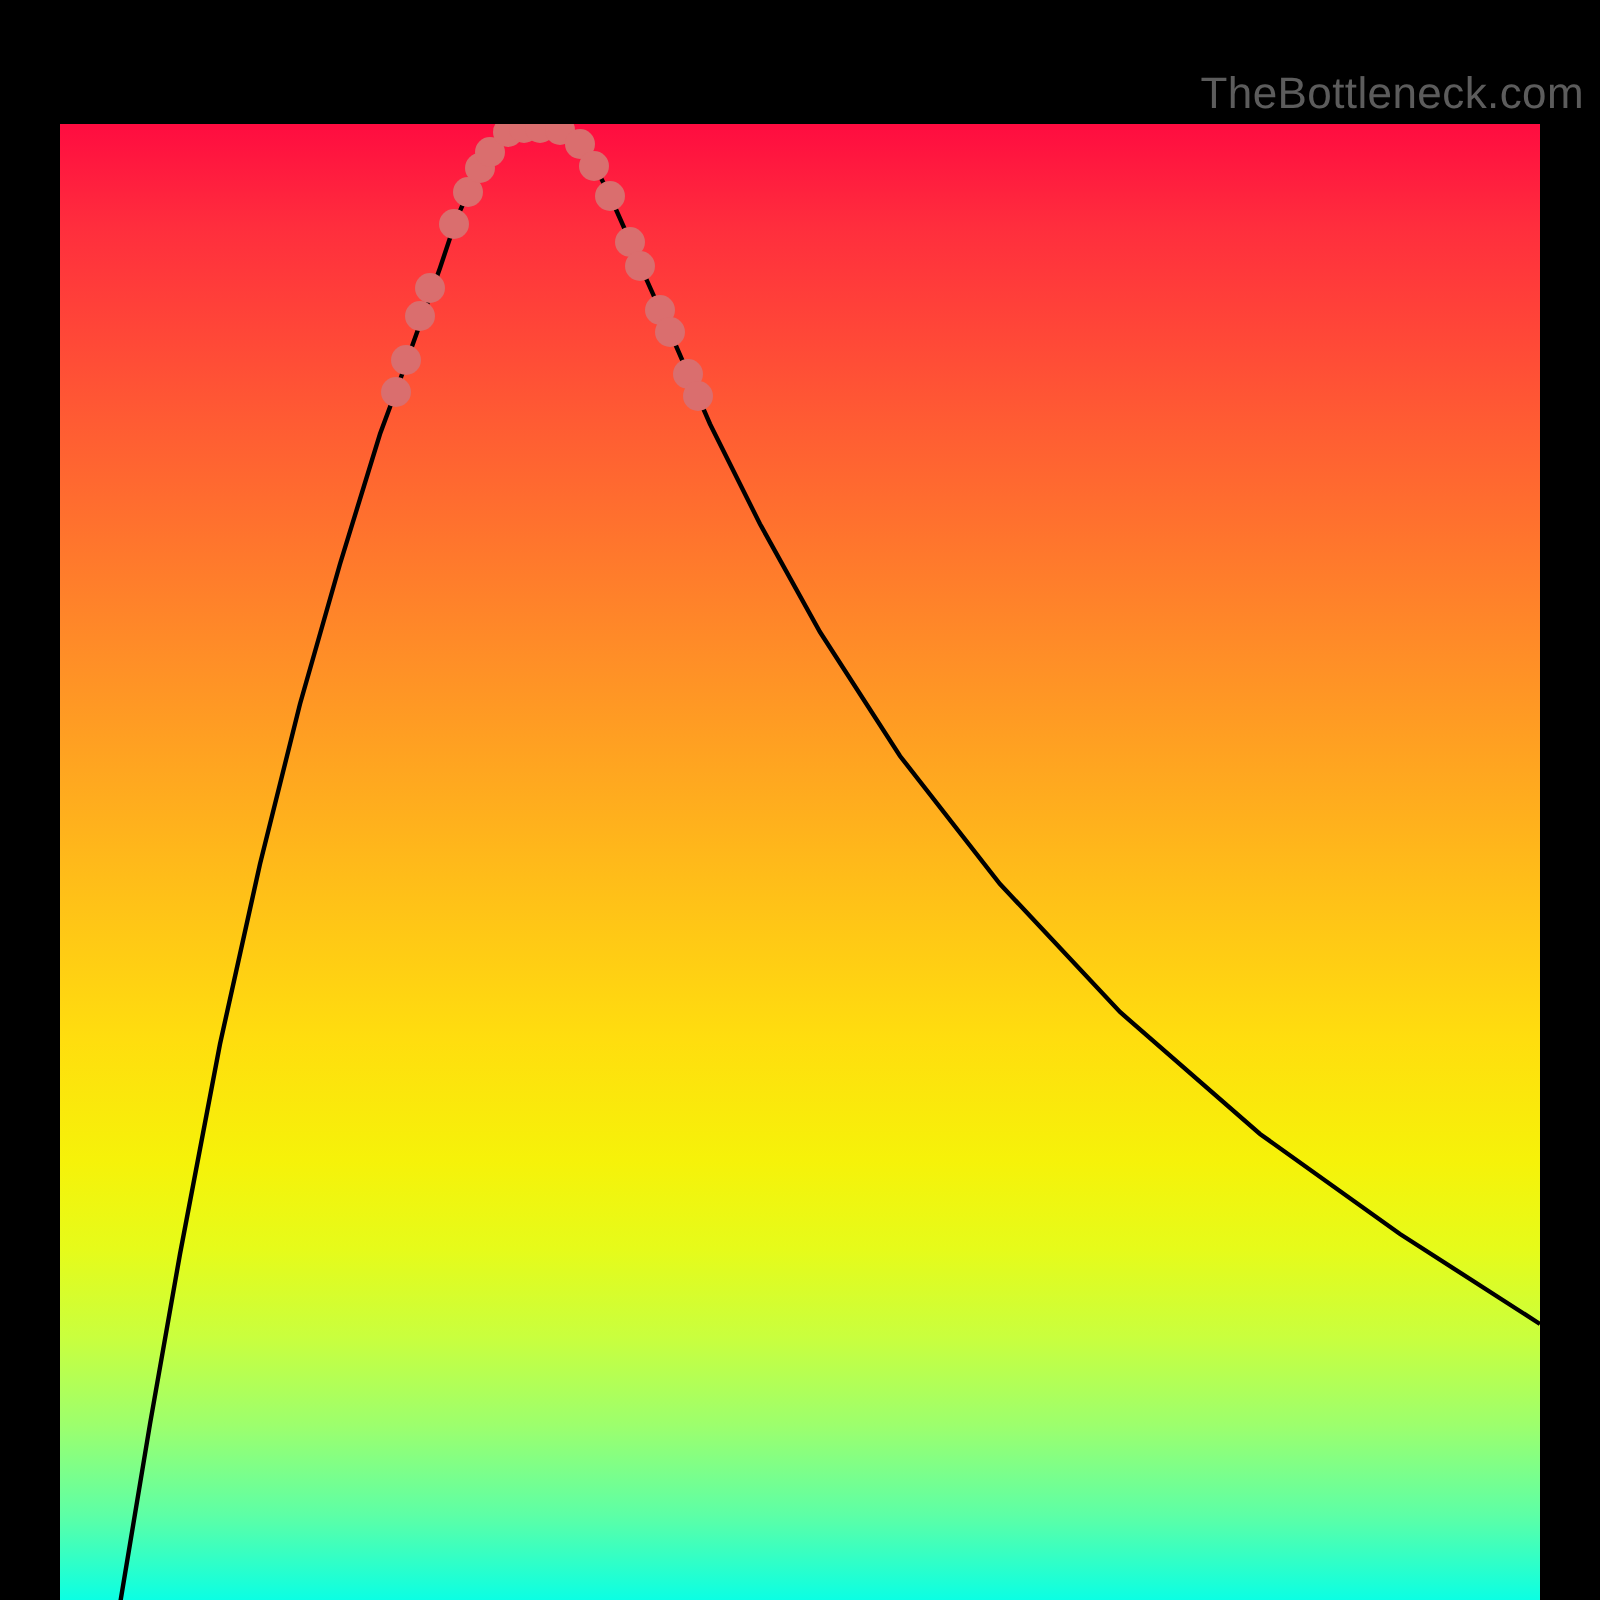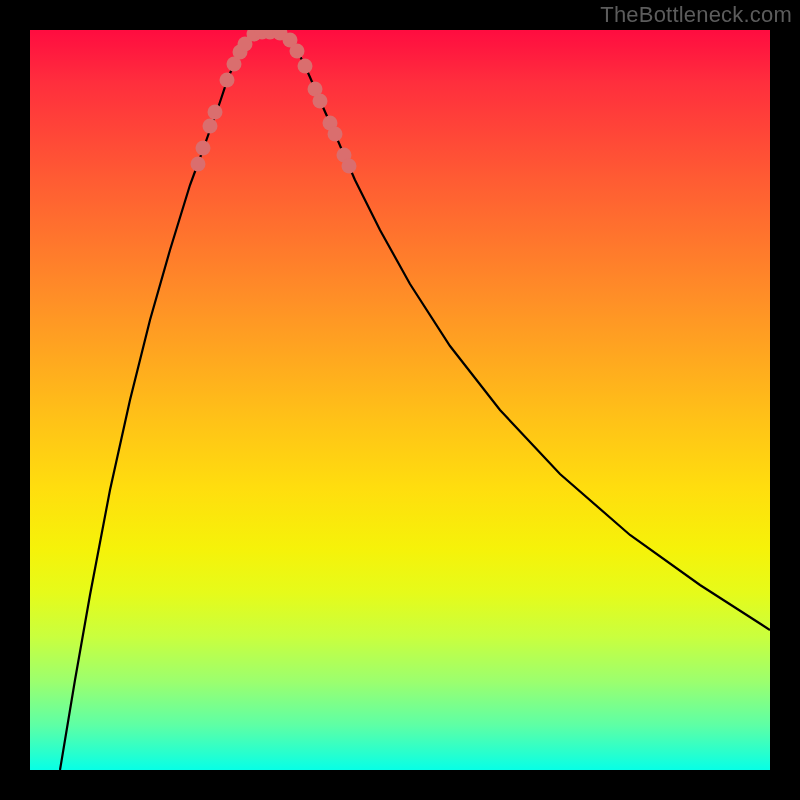--- a/index.html
+++ b/index.html
@@ -7,20 +7,21 @@
     padding: 0;
     width: 800px;
     height: 800px;
     background: #000;
     overflow: hidden;
   }
   .chart-wrap {
     position: relative;
     width: 800px;
     height: 743px;
+    margin-top: 32px;
   }
   .watermark {
     position: absolute;
     top: 2px;
     right: 8px;
     font-family: Arial, Helvetica, sans-serif;
     font-size: 22px;
     color: #5C5C5C;
     letter-spacing: 0.2px;
     z-index: 5;

